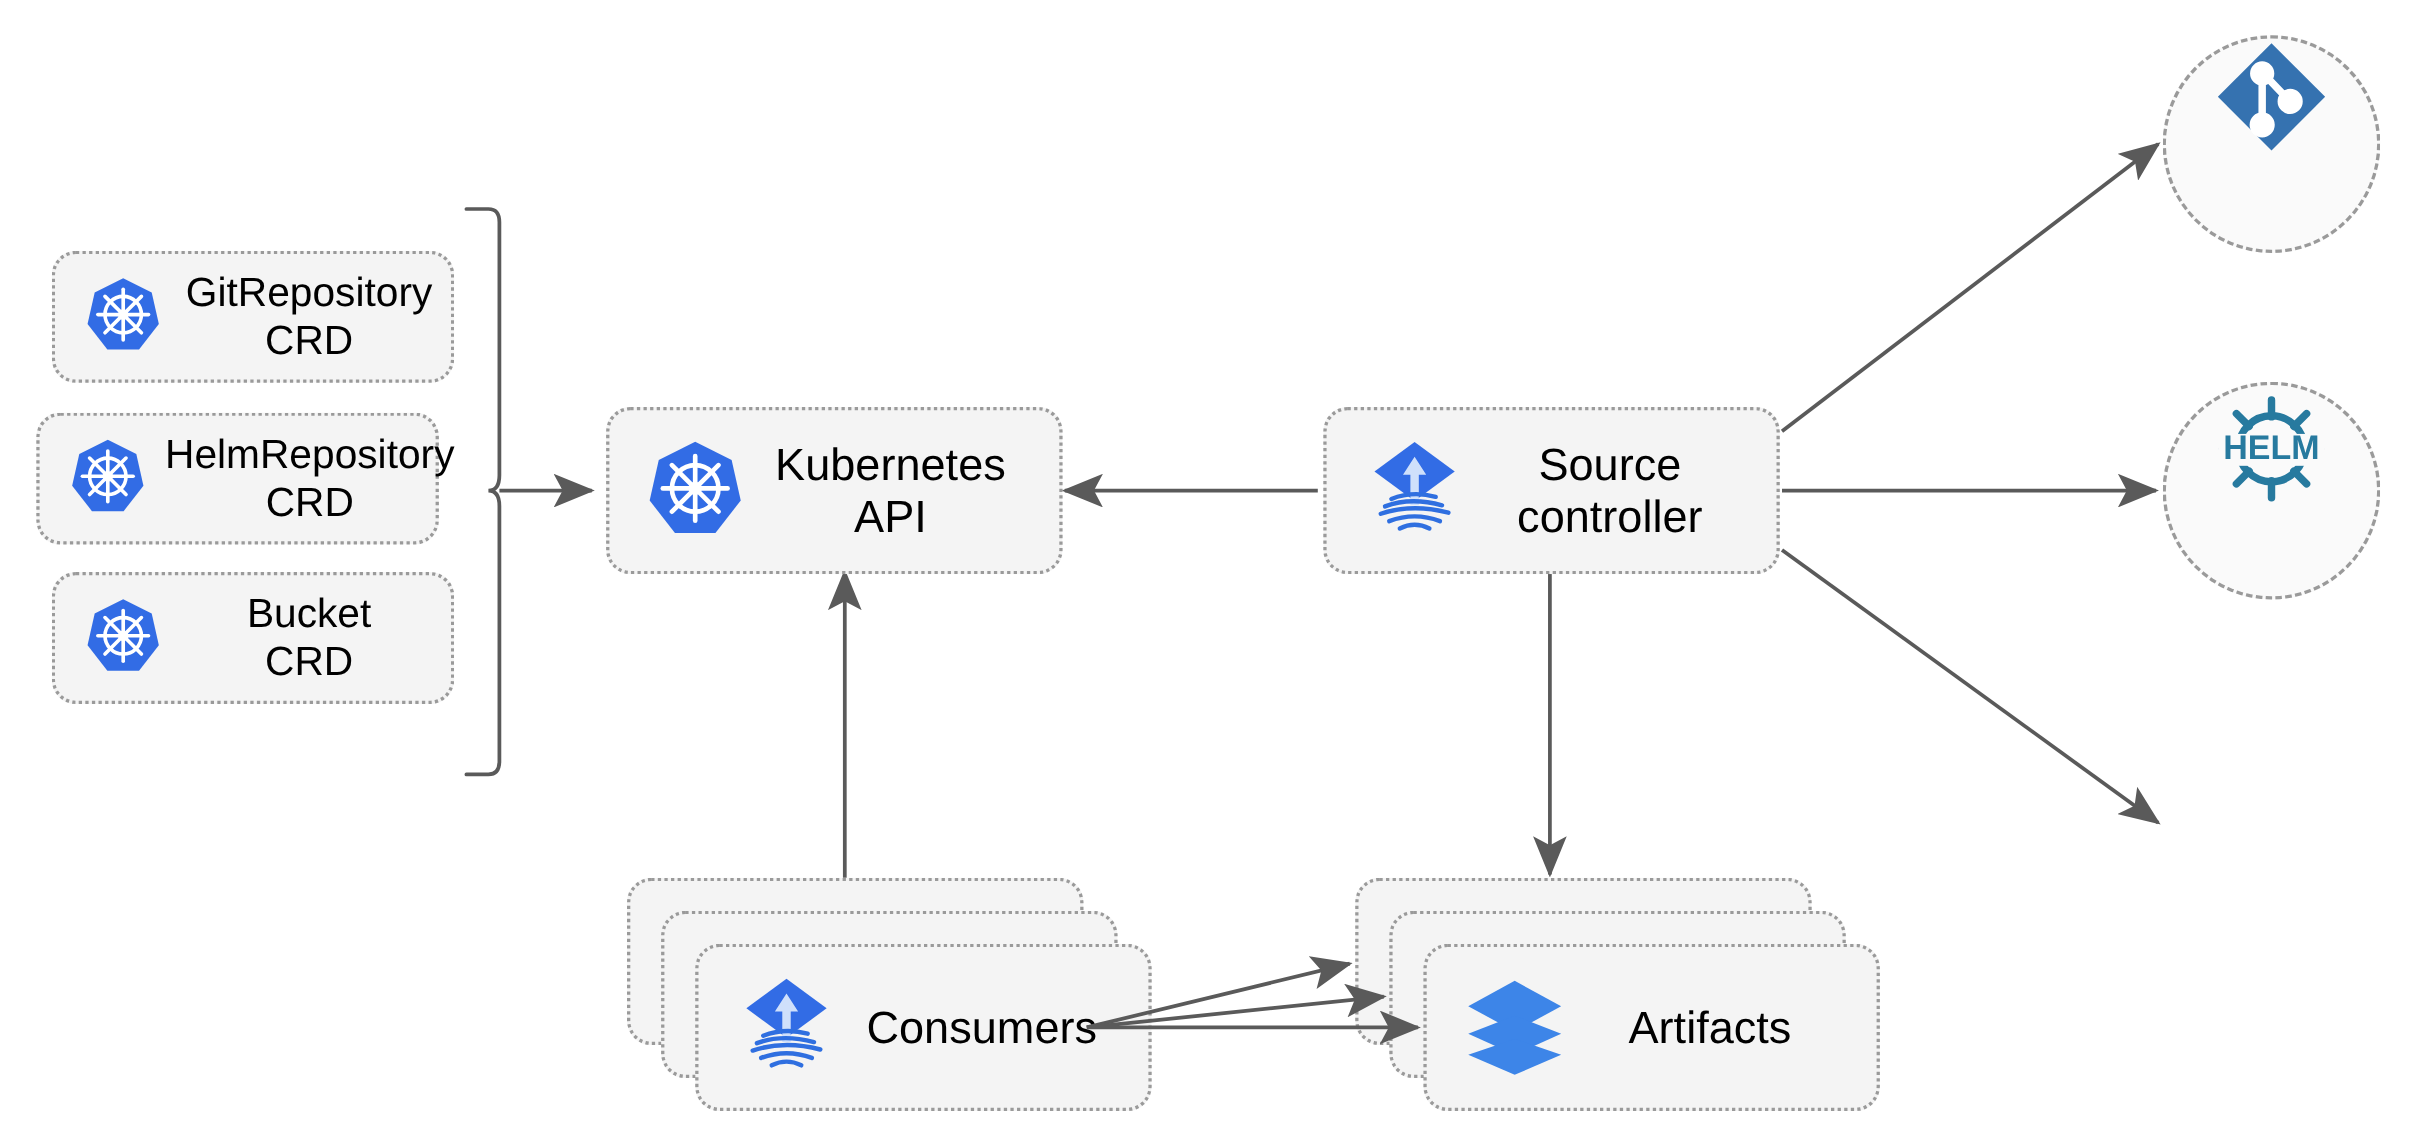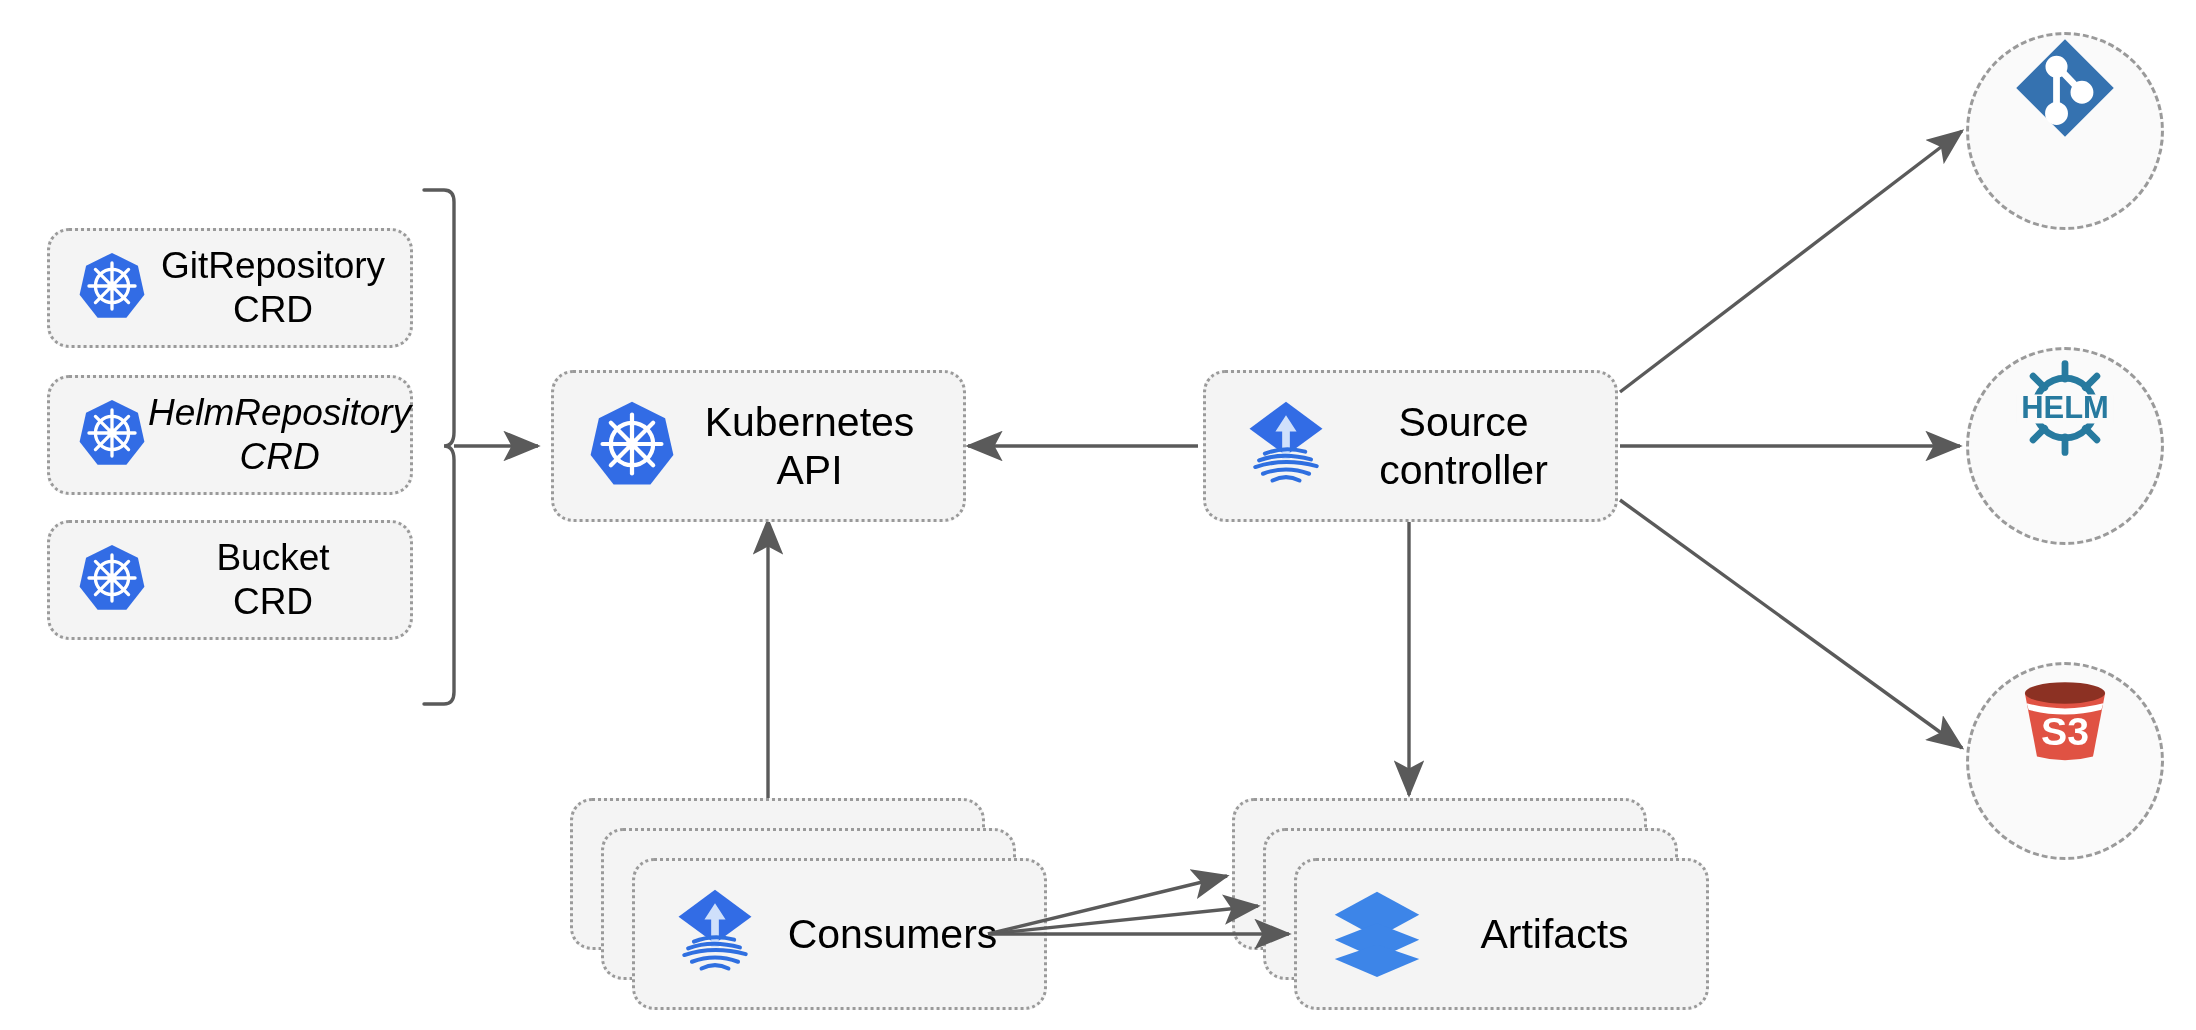--- a/index.html
+++ b/index.html
@@ -19,21 +19,21 @@
   }
   .node .label{
     color:#000000;
     text-align:center;
     line-height:1.18;
     white-space:pre-line;
     font-weight:400;
   }
 
   
-  .crd{padding-left:26px;}
+  .crd{padding-left:26px;gap:16px;}
   .crd .label{flex:1;font-size:37px;padding-right:12px;}
 
   
   .bigbox{padding-left:32px;}
   .bigbox .label{flex:1;font-size:41px;padding-right:22px;}
 
   
   .stackcard{
     position:absolute;
     background:#f4f4f4;
@@ -102,21 +102,21 @@
           <line x1="27" y1="27" x2="73" y2="73"></line>
           <line x1="73" y1="27" x2="27" y2="73"></line>
         </g>
         <circle cx="50" cy="50" r="6.6" fill="#ffffff"></circle>
       </svg>
     </span>
     <span class="label">GitRepository
 CRD</span>
   </div>
 
-  <div class="node crd" style="left:47px;top:375px;width:366px;height:120px;font-style:italic;">
+  <div class="node crd" style="left:33px;top:375px;width:366px;height:120px;">
     <span class="icon">
       <svg width="72" height="72" viewBox="0 0 100 100">
         <polygon points="50,4 86,22 95,62 70,94 30,94 5,62 14,22" fill="#326ce5"></polygon>
         <g fill="none" stroke="#ffffff" stroke-width="4.6" stroke-linecap="round">
           <circle cx="50" cy="50" r="23"></circle>
           <line x1="50" y1="18" x2="50" y2="82"></line>
           <line x1="18" y1="50" x2="82" y2="50"></line>
           <line x1="27" y1="27" x2="73" y2="73"></line>
           <line x1="73" y1="27" x2="27" y2="73"></line>
         </g>
@@ -254,24 +254,14 @@
           <line x1="81" y1="81" x2="93" y2="93"></line>
           <line x1="93" y1="27" x2="81" y2="39"></line>
           <line x1="39" y1="81" x2="27" y2="93"></line>
         </g>
         <rect x="10" y="46" width="100" height="30" fill="#fafafa"></rect>
         <text x="60" y="70" text-anchor="middle" fill="#277a9f" font-family="'Liberation Sans',sans-serif" font-size="32" font-weight="bold">HELM</text>
       </svg>
     </span>
   </div>
 
-  <div class="circle" style="left:1966px;top:662px;width:198px;height:198px;">
-    <span class="icon">
-      <svg width="112" height="112" viewBox="0 0 120 120">
-        <path d="M17,30 L30,98 Q60,106 90,98 L103,30 Z" fill="#e05243"></path>
-        <ellipse cx="60" cy="30" rx="43" ry="11.5" fill="#8c3123"></ellipse>
-        <path d="M19,41 Q60,52 101,41 L99,48 Q60,58 21,48 Z" fill="#ffffff"></path>
-        <text x="60" y="86" text-anchor="middle" fill="#ffffff" font-family="'Liberation Sans',sans-serif" font-size="42" font-weight="bold">S3</text>
-      </svg>
-    </span>
-  </div>
 
 </div>
 
 </body></html>

